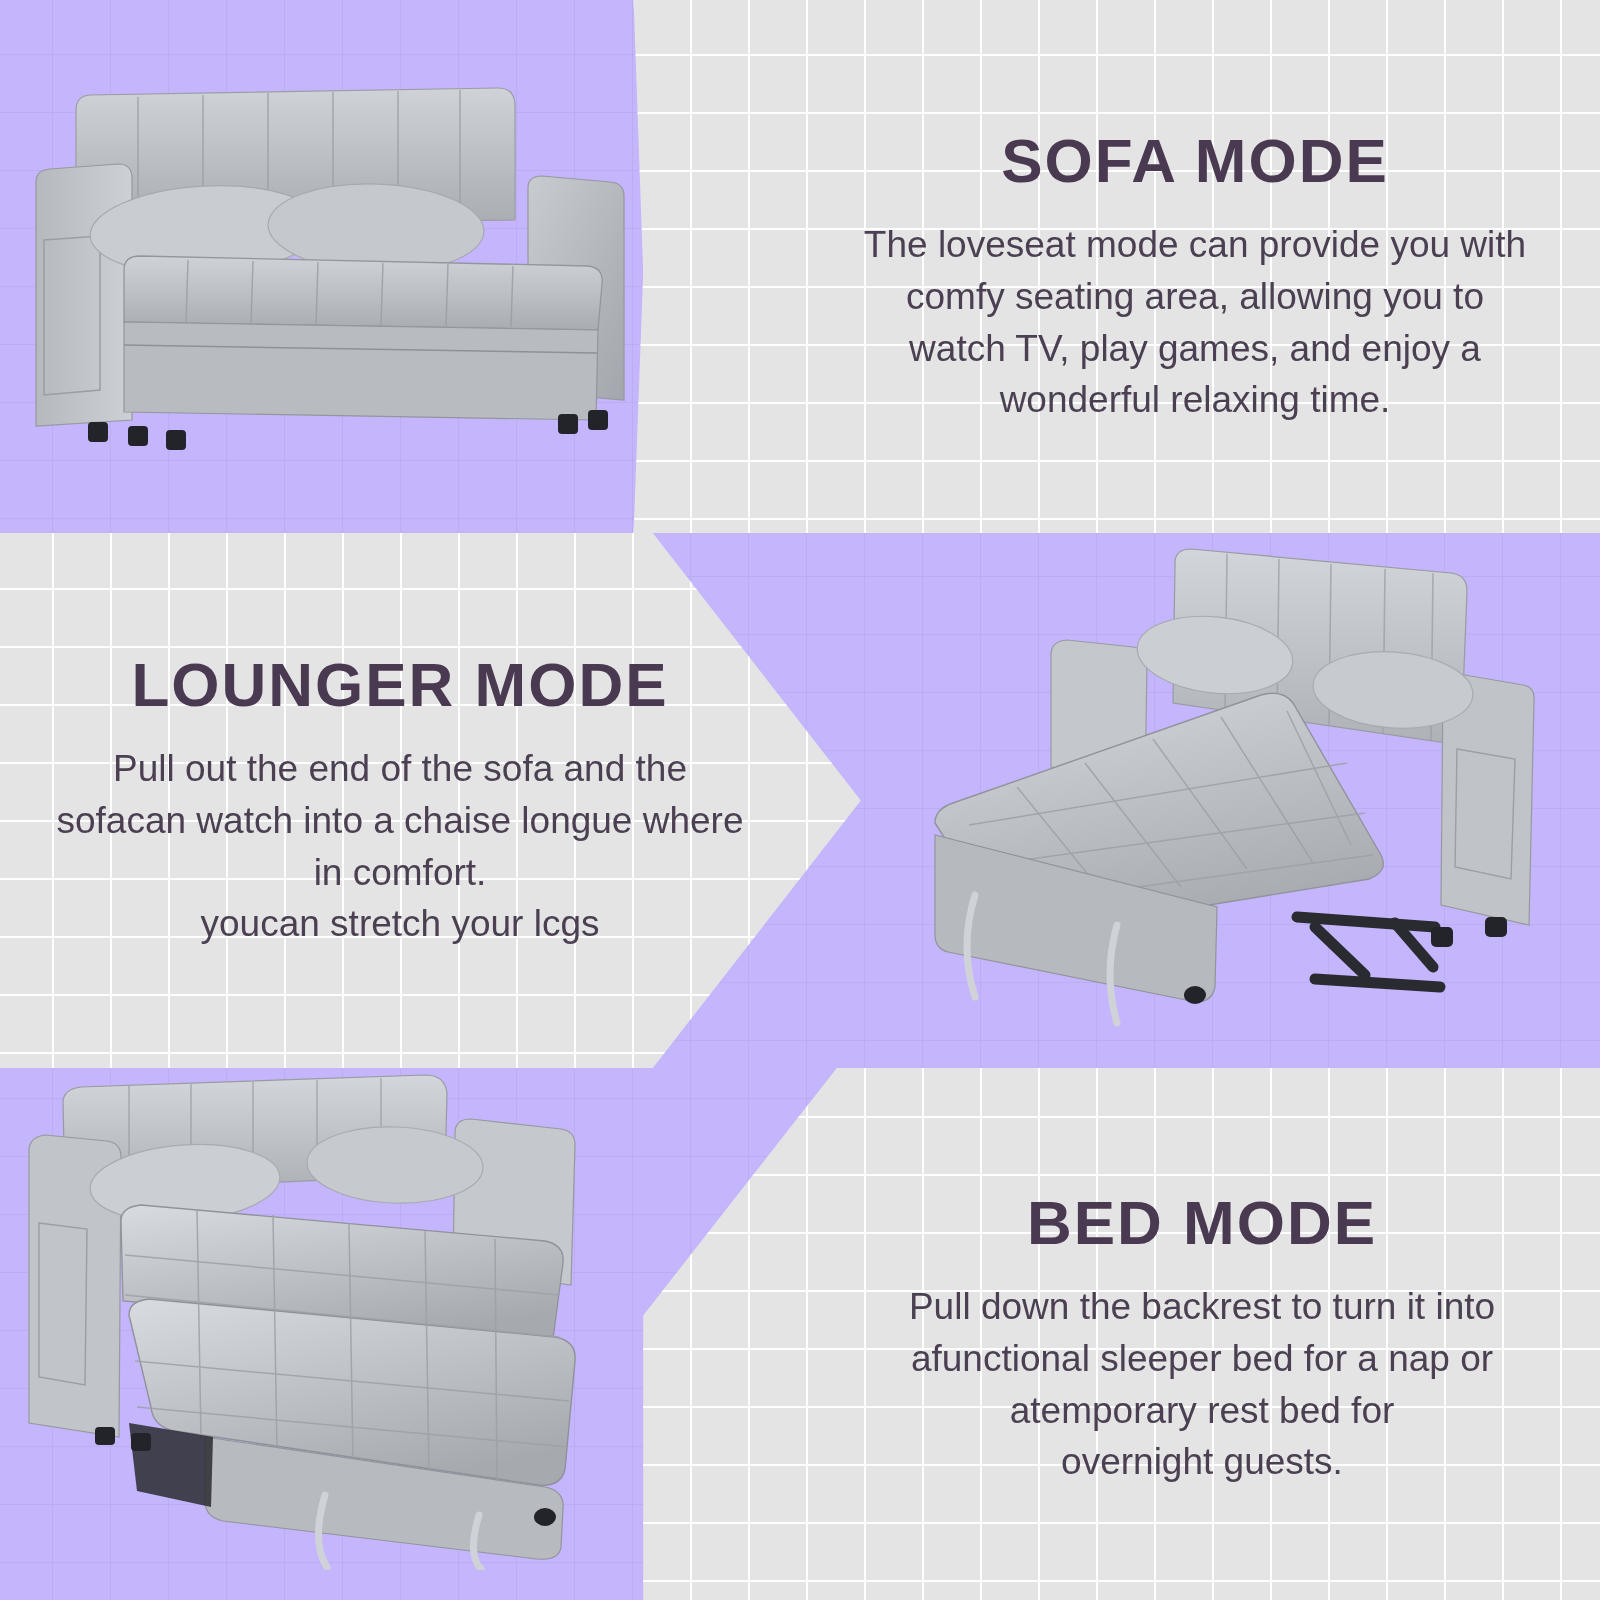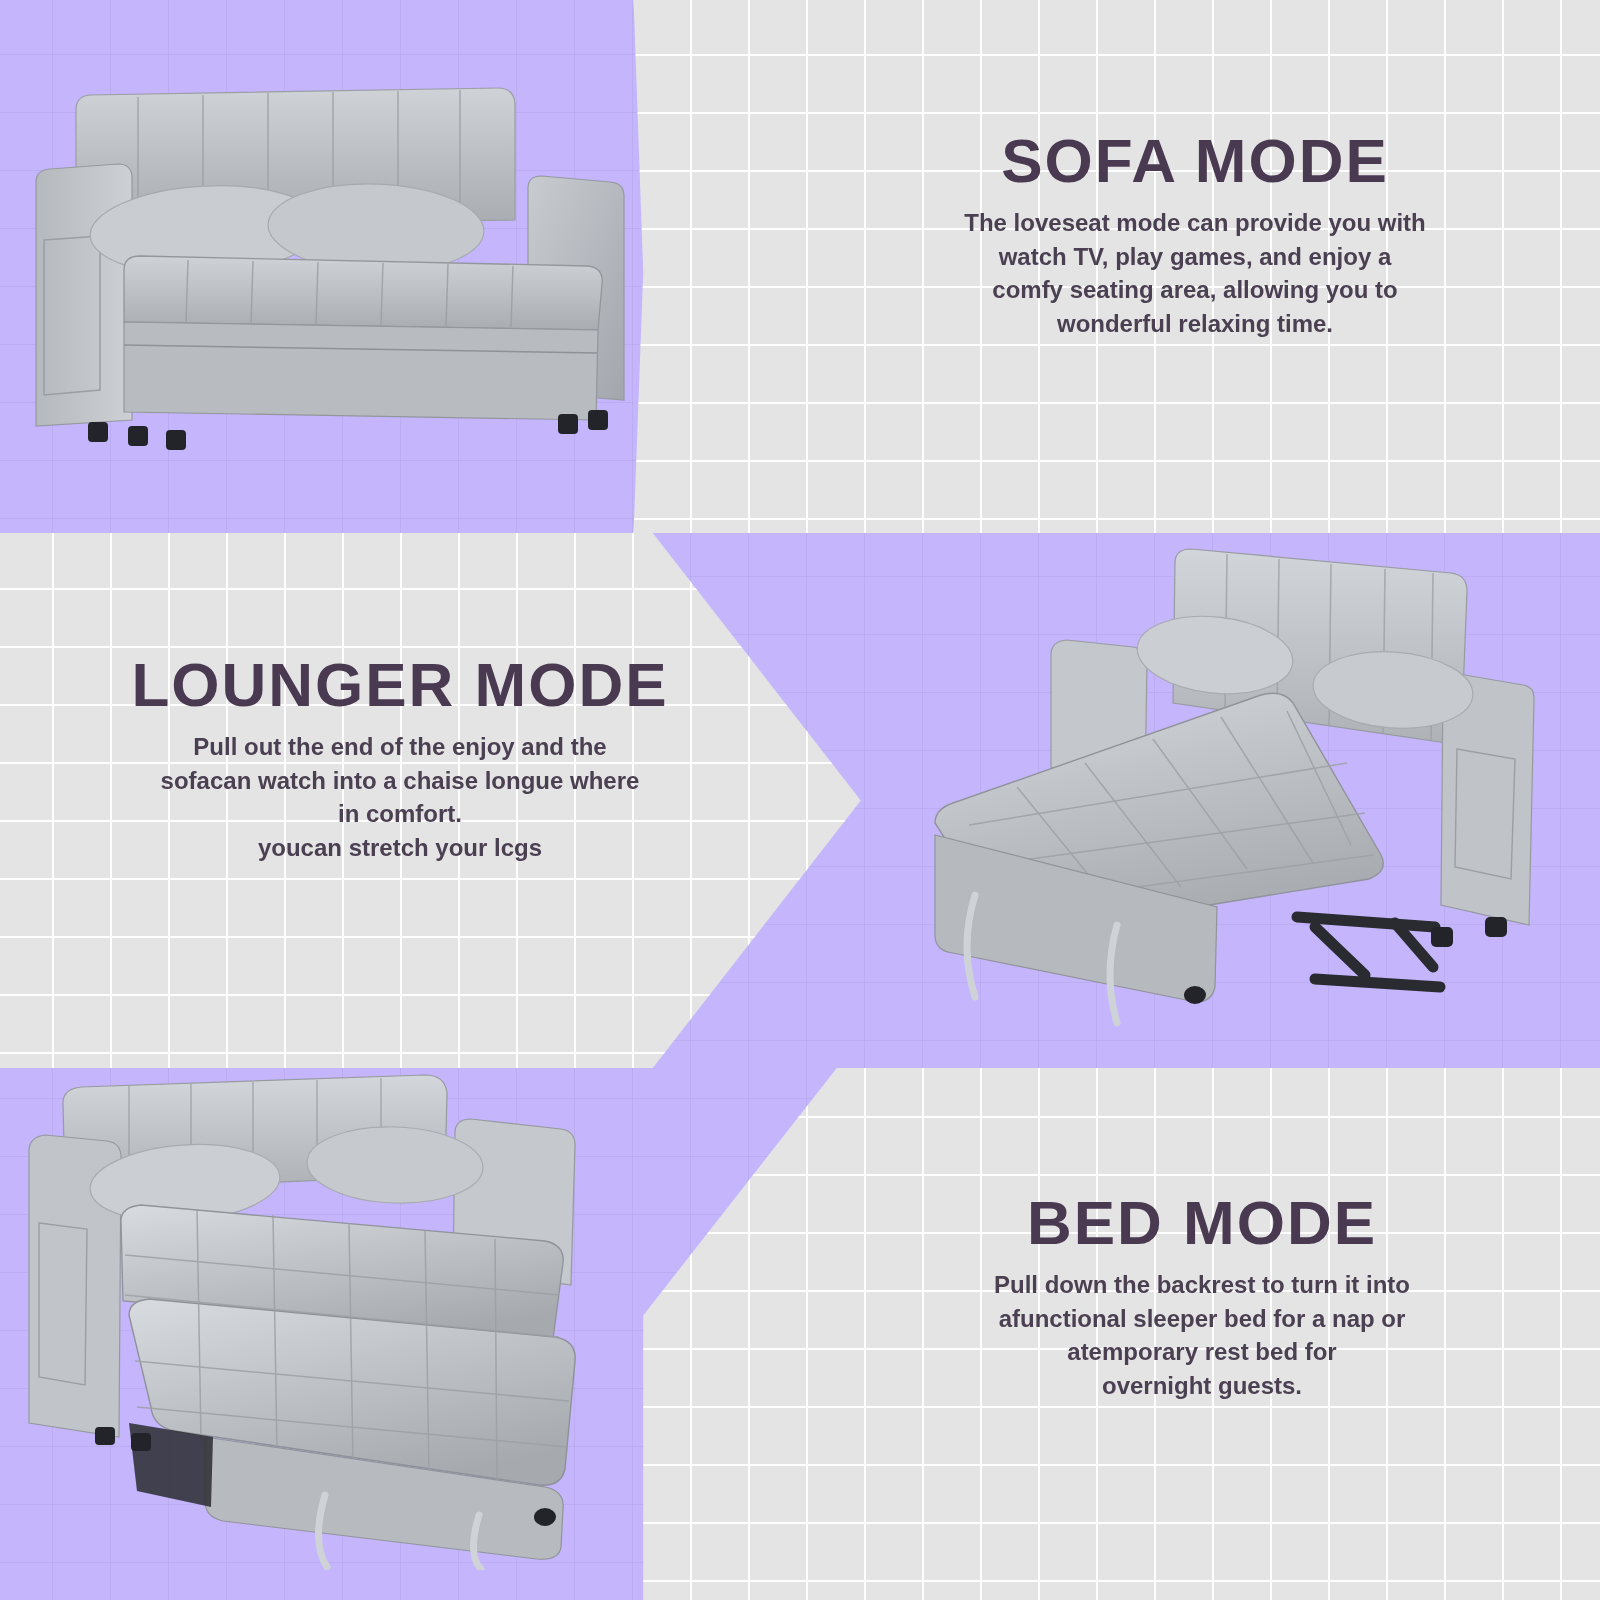--- a/index.html
+++ b/index.html
@@ -62,25 +62,24 @@
   .textblock { position:absolute; text-align:center; }
   .mode-title {
     font-size:62px;
     font-weight:bold;
     letter-spacing:2.0px;
     color:#4a3a51;
     line-height:1.05;
     white-space:nowrap;
   }
   .mode-body {
-    font-size:24px;
+    font-size:37px;
     color:#4b3f52;
     line-height:1.40;
-    margin-top:13px;
-    font-weight:bold;
+    margin-top:26px;
   }
   .mode-body span { display:block; }
 
   #text-sofa   { left:800px;  top:128px;  width:790px; }
   #text-lounger{ left:10px;   top:652px;  width:780px;text-align:center; }
   #text-bed    { left:812px;  top:1190px; width:780px; }
 
   
   .photo { position:absolute; }
   #photo-sofa    { left:28px;  top:70px;   width:610px; height:420px; }
@@ -287,30 +286,30 @@
         <rect x="106" y="378" width="20" height="18" rx="4"></rect>
         <ellipse cx="520" cy="462" rx="11" ry="9"></ellipse>
       </g>
     </svg>
   </div>
 
   <div class="textblock" id="text-sofa">
     <div class="mode-title">SOFA MODE</div>
     <div class="mode-body">
       <span>The loveseat mode can provide you with</span>
+      <span>comfy seating area, allowing you to</span>
       <span>watch TV, play games, and enjoy a</span>
-      <span>comfy seating area, allowing you to</span>
       <span>wonderful relaxing time.</span>
     </div>
   </div>
 
   <div class="textblock" id="text-lounger">
     <div class="mode-title">LOUNGER MODE</div>
     <div class="mode-body">
-      <span>Pull out the end of the enjoy and the</span>
+      <span>Pull out the end of the sofa and the</span>
       <span>sofacan watch into a chaise longue where</span>
       <span>in comfort.</span>
       <span>youcan stretch your lcgs</span>
     </div>
   </div>
 
   <div class="textblock" id="text-bed">
     <div class="mode-title">BED MODE</div>
     <div class="mode-body">
       <span>Pull down the backrest to turn it into</span>

